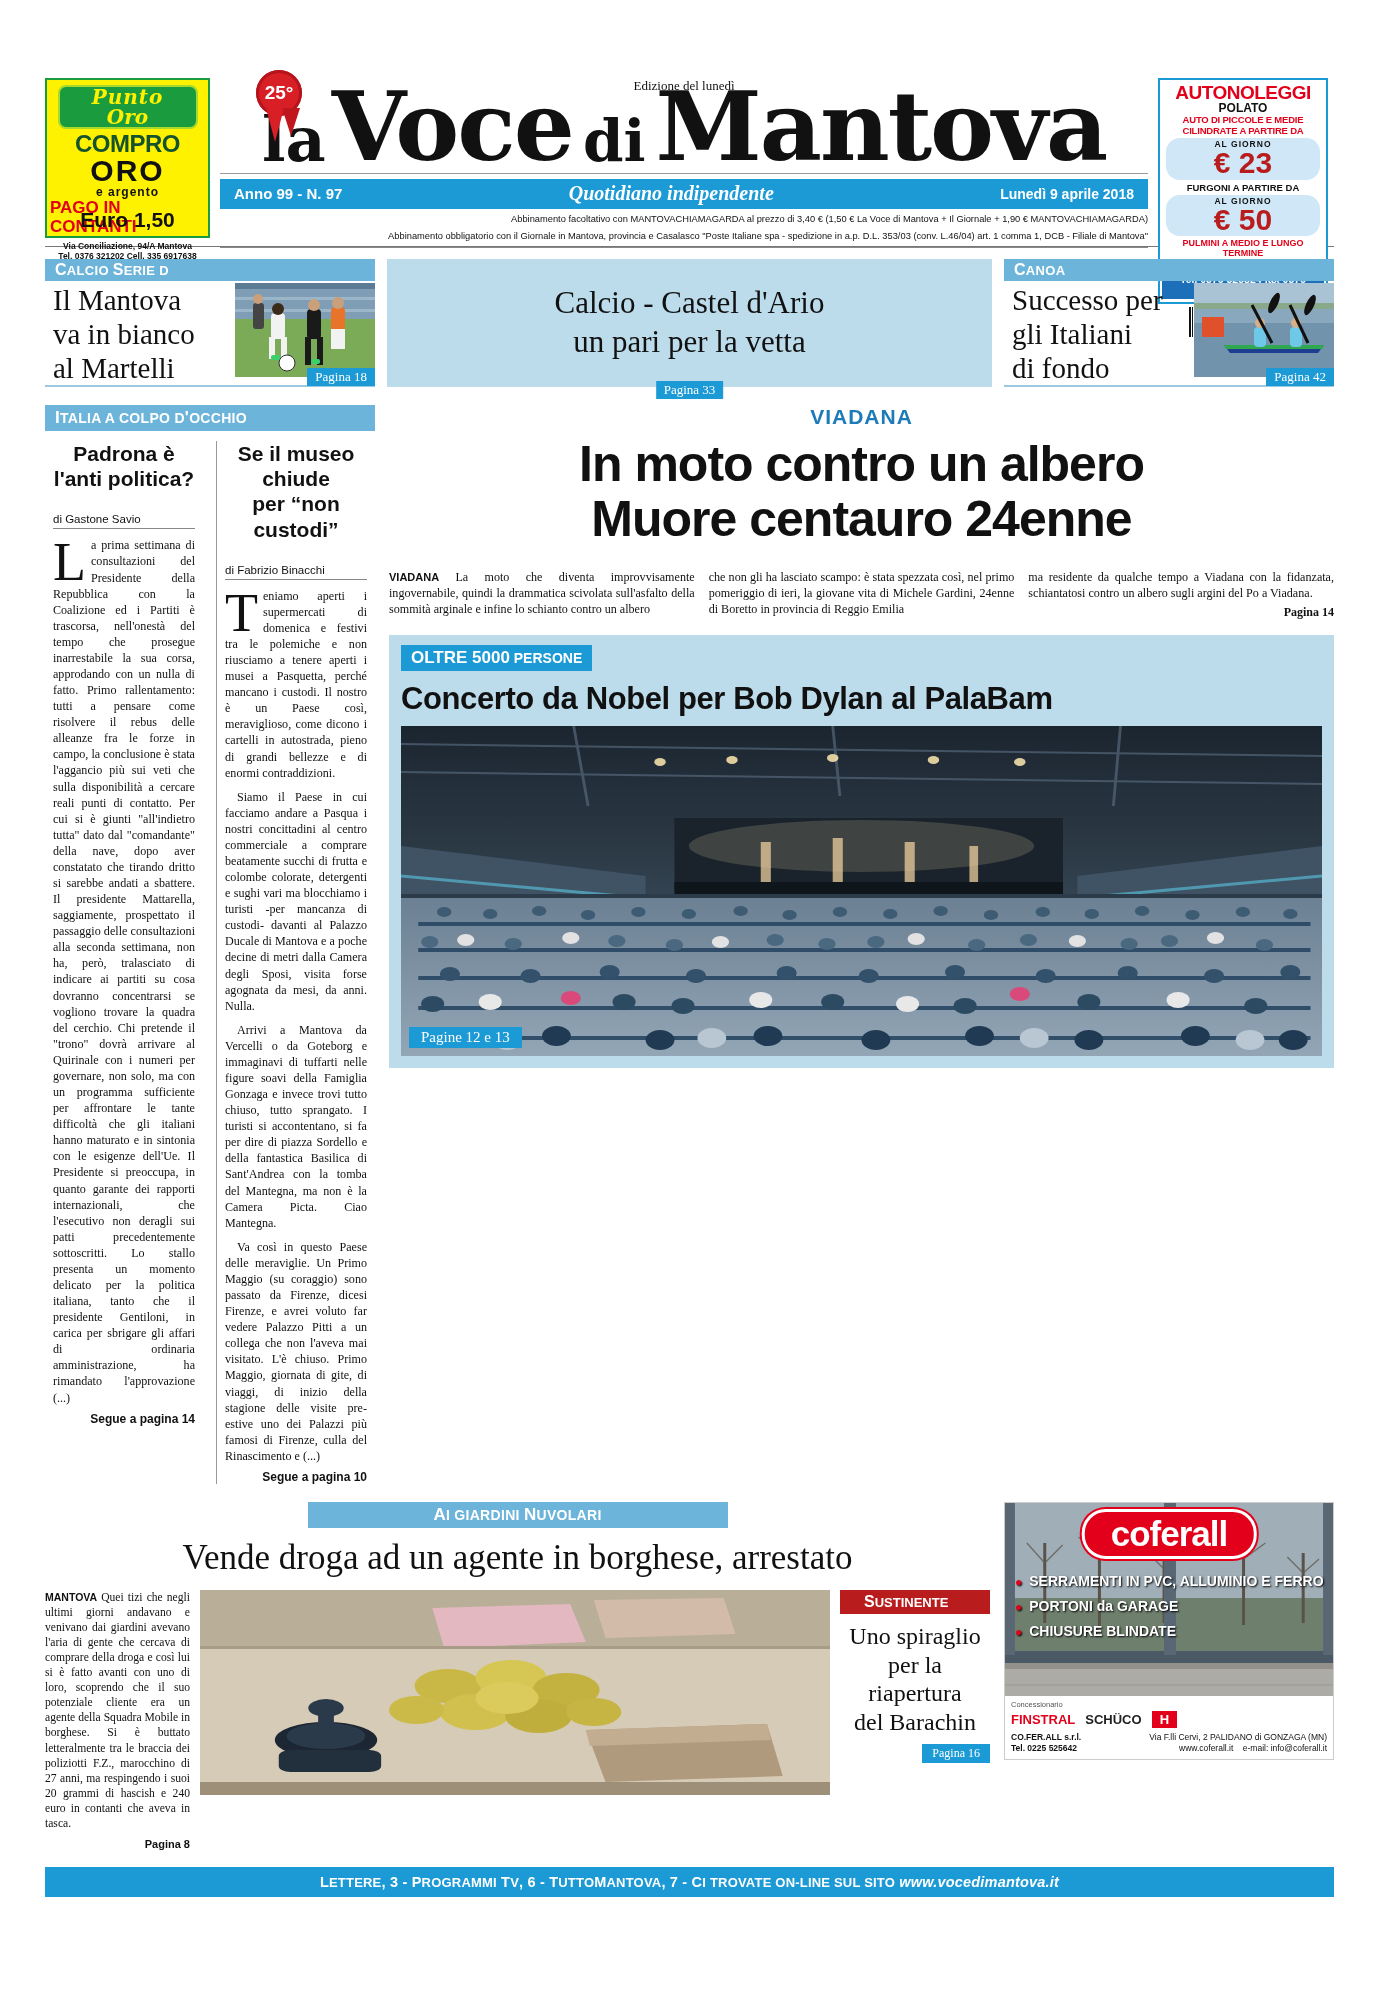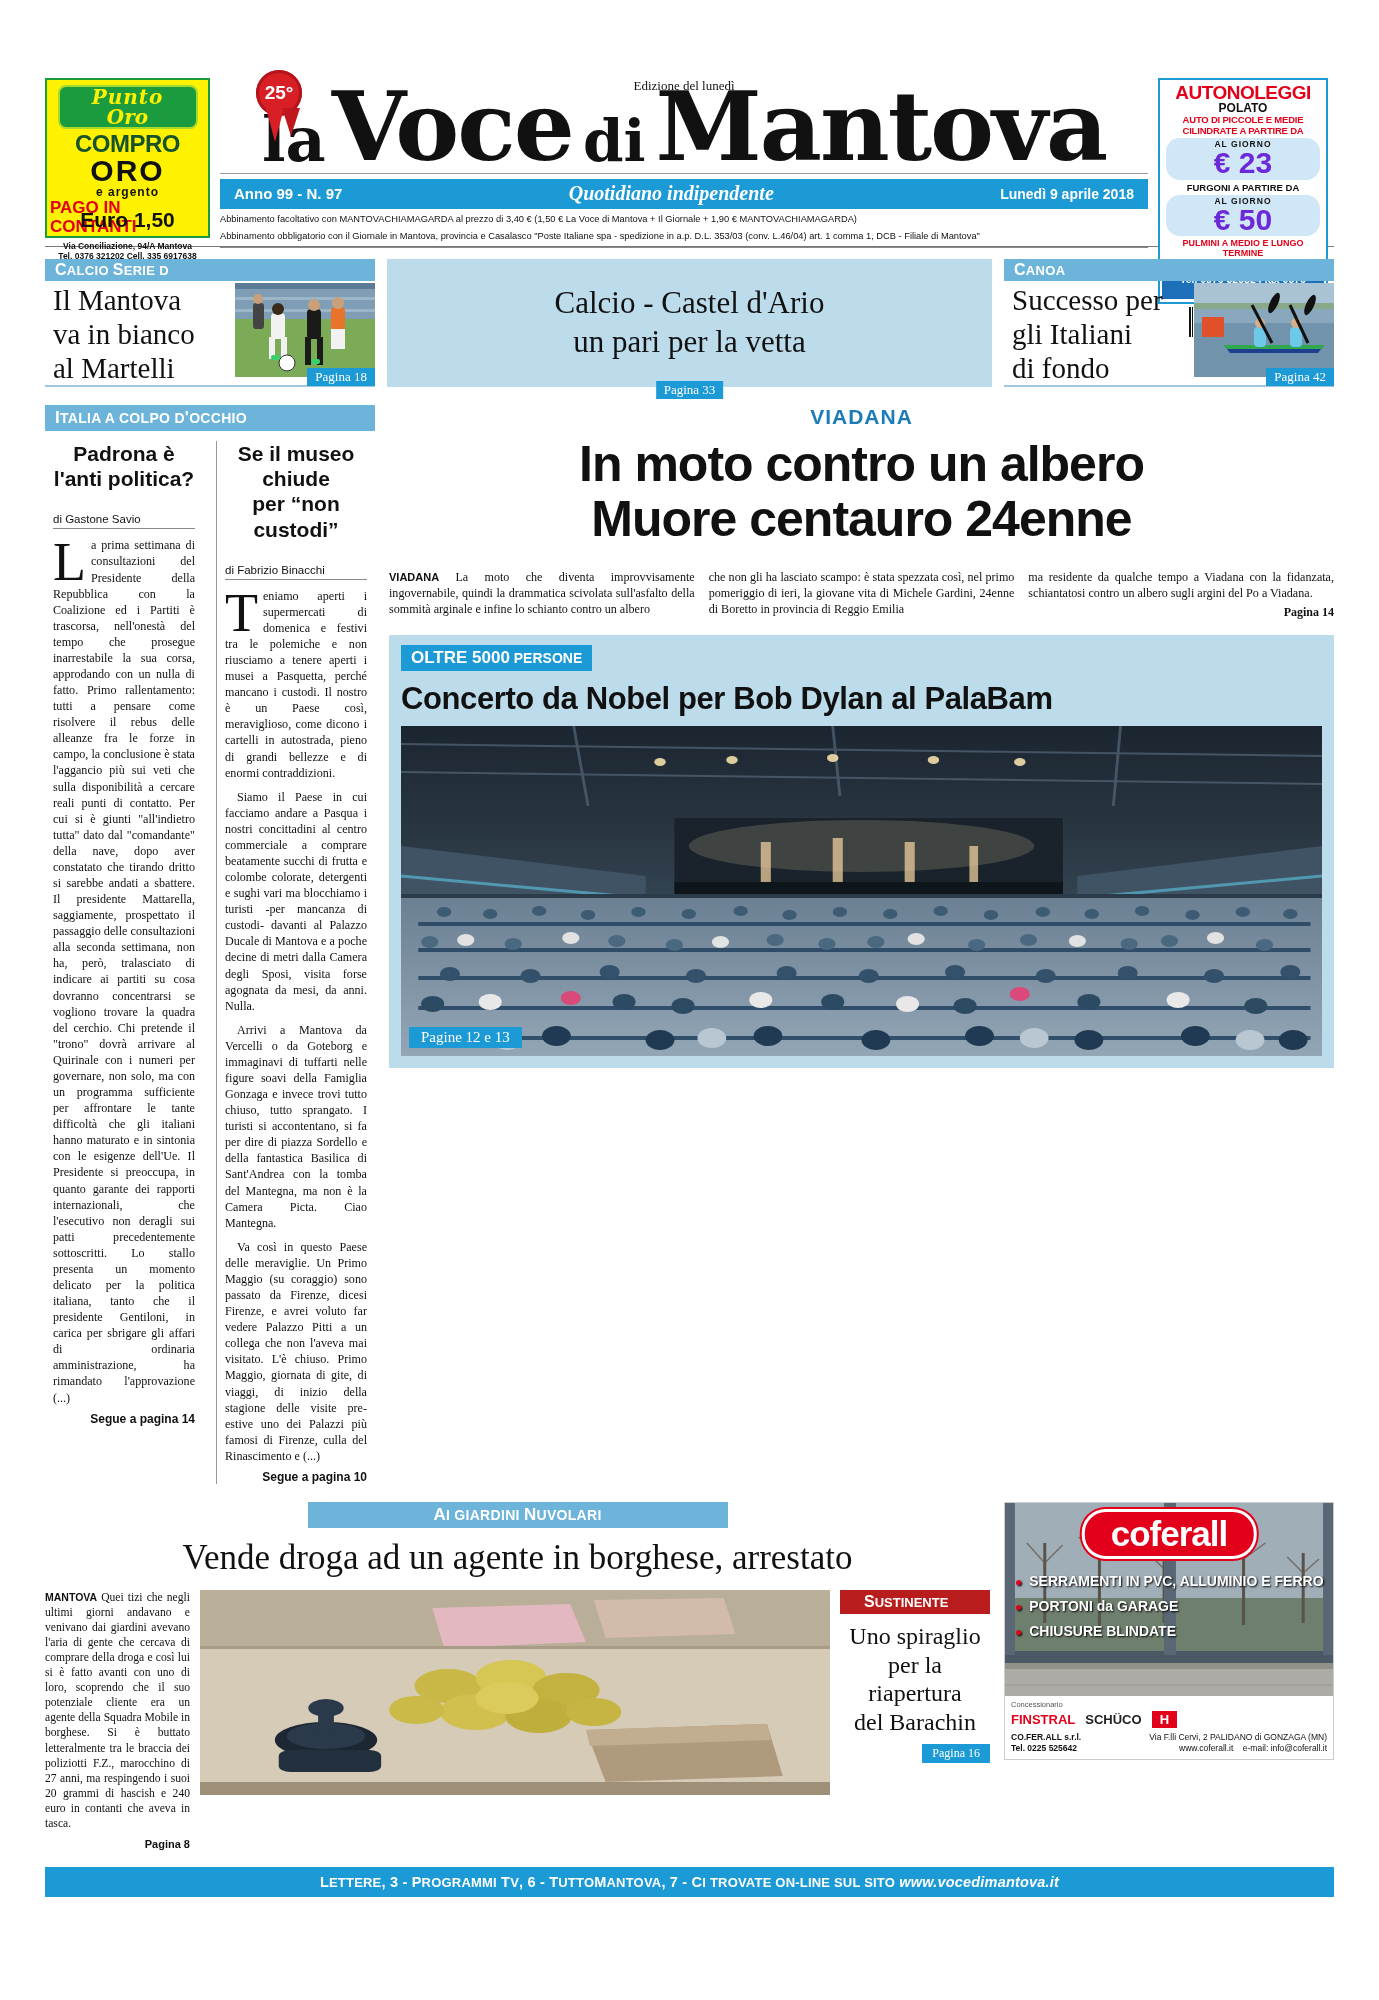--- a/index.html
+++ b/index.html
@@ -59,32 +59,32 @@
   .mt-big { font-family:"DejaVu Serif",serif; font-size:96px; font-weight:bold; line-height:0.82; letter-spacing:-2px; }
   .mt-di { font-family:"DejaVu Serif",serif; font-size:58px; font-weight:bold; line-height:0.85; padding:0 10px; }
   .mast-hr { border-top:1px solid #999; margin:6px 0 5px; }
   .infobar {
     background:#1c9ad6; color:#fff; height:30px; display:flex; align-items:center;
     justify-content:space-between; padding:0 14px;
   }
   .infobar .anno { font-family:"Liberation Sans",sans-serif; font-weight:bold; font-size:15px; }
   .infobar .quot { font-family:"Liberation Serif",serif; font-style:italic; font-weight:bold; font-size:20px; }
   .infobar .data { font-family:"Liberation Sans",sans-serif; font-weight:bold; font-size:14px; }
-  .finestampa { font-family:"Liberation Sans",sans-serif; font-size:9.3px; text-align:left; line-height:1.45; padding-top:4px; color:#111;}
+  .finestampa { font-family:"Liberation Sans",sans-serif; font-size:9.3px; text-align:right; line-height:1.45; padding-top:4px; color:#111;}
 
   .ad-auto {
     width:170px; flex:0 0 170px; border:2px solid #1c9ad6; background:#fff;
     padding:3px 2px; text-align:center;
   }
   .auto-t1 { color:#e2001a; font-family:"Liberation Sans",sans-serif; font-weight:bold; font-size:19px; letter-spacing:-0.5px; line-height:1;}
   .auto-t2 { color:#111; font-family:"Liberation Sans",sans-serif; font-weight:bold; font-size:12px; line-height:1.05;}
   .auto-t3 { color:#e2001a; font-family:"Liberation Sans",sans-serif; font-weight:bold; font-size:9.5px; line-height:1.15; letter-spacing:-0.2px;}
   .price-box { background:#cfe7f6; border-radius:14px; margin:2px 4px; padding:1px 0 2px; }
   .price-lbl { font-family:"Liberation Sans",sans-serif; font-weight:bold; font-size:8.5px; color:#111; letter-spacing:1px;}
-  .price-num { color:#6d28d9; font-family:"Liberation Sans",sans-serif; font-weight:bold; font-size:30px; line-height:0.95; }
+  .price-num { color:#b91c1c; font-family:"Liberation Sans",sans-serif; font-weight:bold; font-size:30px; line-height:0.95; }
   .auto-t4 { color:#111; font-family:"Liberation Sans",sans-serif; font-weight:bold; font-size:9.5px; margin:1px 0;}
   .auto-t5 { color:#e2001a; font-family:"Liberation Sans",sans-serif; font-weight:bold; font-size:9px; margin-top:2px;}
   .auto-foot { background:#1c6fb8; margin-top:2px; padding:1px 0 2px; }
   .auto-foot .f1 { color:#fff200; font-family:"Liberation Sans",sans-serif; font-weight:bold; font-size:11px; }
   .auto-foot .f2 { color:#fff; font-family:"Liberation Sans",sans-serif; font-weight:bold; font-size:10.5px; }
   .barcode { display:flex; align-items:flex-end; justify-content:center; gap:1px; height:30px; margin-top:3px;}
   .barcode i { display:block; width:1.5px; background:#111; height:100%; }
   .barcode-no { font-family:"Liberation Sans",sans-serif; font-size:7px; letter-spacing:0.5px; text-align:center;}
 
   .euro-line { display:flex; align-items:center; height:40px; }

